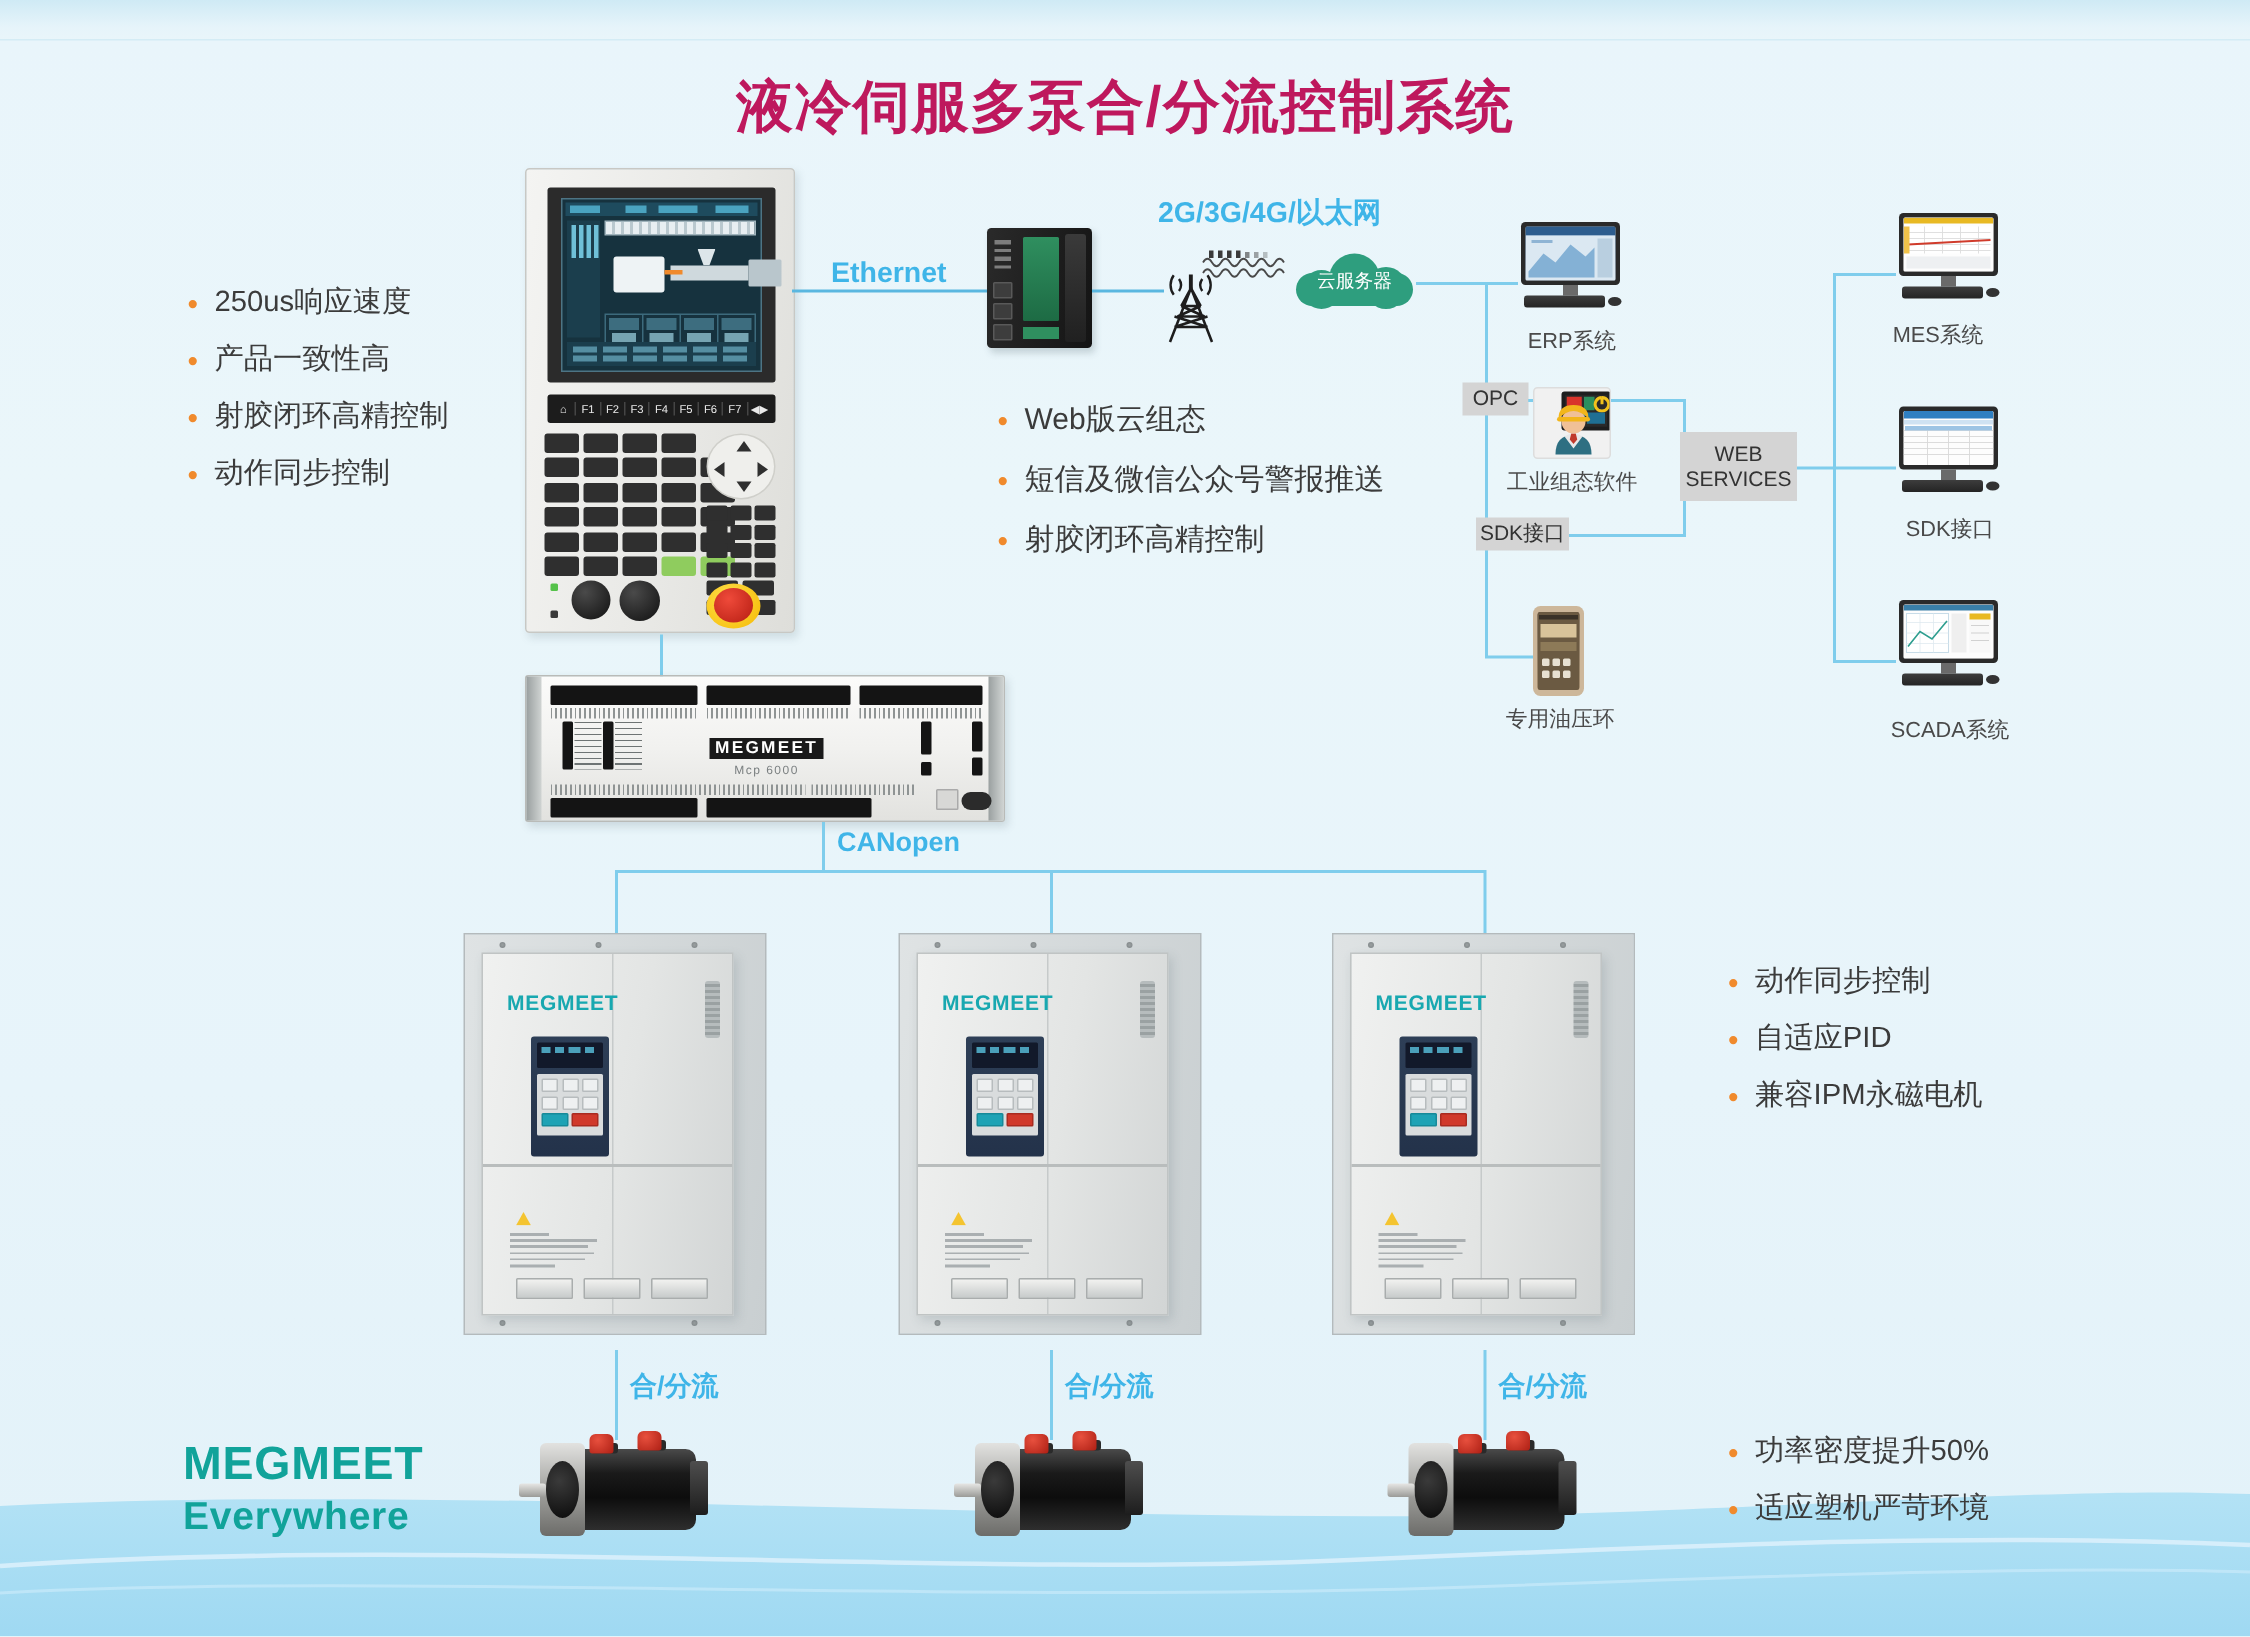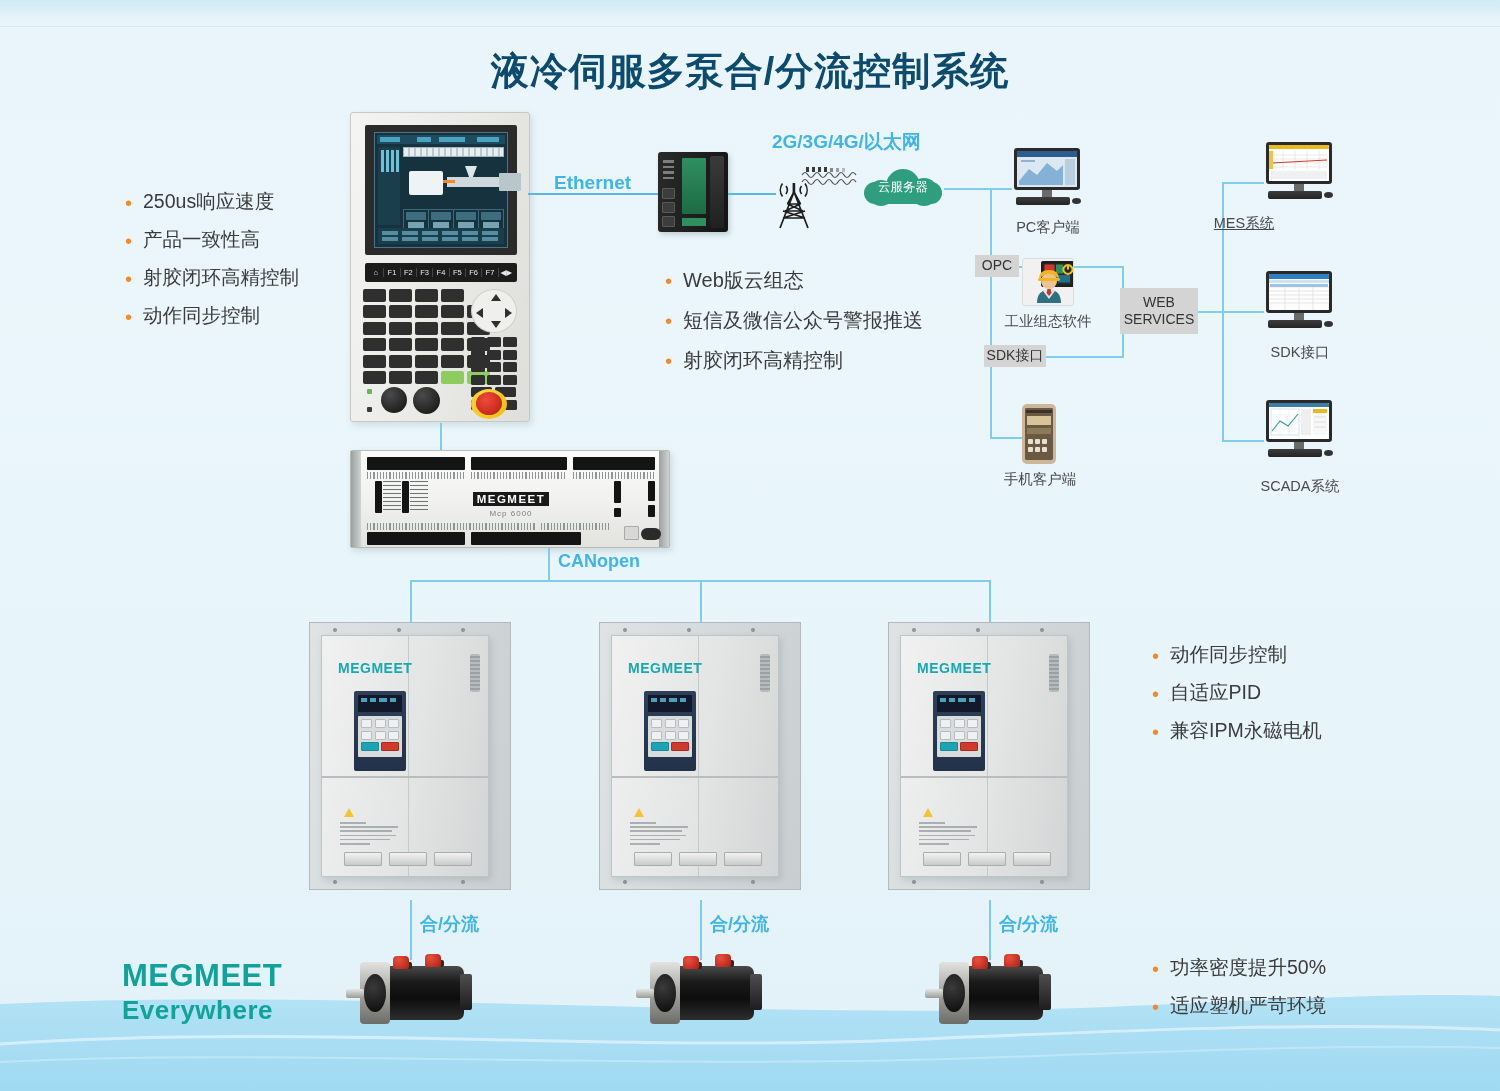--- a/index.html
+++ b/index.html
@@ -13,21 +13,21 @@
   
   .bg-top { position:absolute; left:0; top:0; width:1500px; height:30px;
             background:linear-gradient(180deg,#cfeaf5 0%, #e6f4fa 60%, #eaf6fa 100%); }
   .bg-main { position:absolute; left:0; top:26px; width:1500px; height:1000px;
              background:linear-gradient(180deg,#e9f5fb 0%, #eaf6fa 30%, #e7f4fa 70%, #e3f2f9 100%); }
   .bg-wave-wrap { position:absolute; left:0; bottom:0; width:1500px; height:105px; overflow:hidden; }
   .thin-line { position:absolute; left:0; width:1500px; height:1px; background:#d4ecf5; }
 
   
   .title { position:absolute; left:0; top:46px; width:1500px; text-align:center;
-           font-size:38px; font-weight:bold; color:#0c4a6e; letter-spacing:1px; }
+           font-size:38px; font-weight:bold; color:#be185d; letter-spacing:1px; }
 
   
   .bullets { position:absolute; }
   .bullets li { list-style:none; display:flex; align-items:flex-start;
                 color:#3b3b3b; font-size:19.5px; line-height:1.0; margin-bottom:18px; }
   .bullets li .dot { color:#f08a2c; font-size:20px; line-height:1; margin-right:11px; position:relative; top:1px; }
   .bullets.mid li { font-size:20px; margin-bottom:20px; }
   .bullets.rt li { font-size:19.5px; margin-bottom:18px; }
 
   
@@ -540,21 +540,21 @@
           <rect x="48" y="8" width="10" height="26" fill="#b9cfe0"></rect>
           <path d="M2 30 L12 18 L20 24 L30 12 L40 20 L46 14 L46 34 L2 34 Z" fill="#6ea3cd" opacity=".8"></path>
           <rect x="4" y="9" width="14" height="2" fill="#8fb4d4"></rect>
         </svg>
       </div>
     </div>
     <div class="stand"></div>
     <div class="kbd"></div>
     <div class="mouse"></div>
   </div>
-  <div class="caplabel" style="left:1000px; top:218px; width:96px;">PC客户端</div>
+  <div class="caplabel" style="left:1000px; top:218px; width:96px;">ERP系统</div>
 
   <div class="graybox" style="left:975px; top:255px; width:44px; height:22px;">OPC</div>
   <div class="ln lnh" style="left:1019px; top:266px; width:14px;"></div>
 
   <div class="swicon">
     <svg width="52" height="48" viewBox="0 0 52 48">
       <rect x="18" y="2" width="33" height="26" rx="2" fill="#1e1e1e"></rect>
       <rect x="20.5" y="4.5" width="28" height="21" fill="#2a2a2a"></rect>
       <rect x="21.5" y="5.5" width="10" height="9" fill="#d9342b"></rect>
       <rect x="33" y="5.5" width="7" height="9" fill="#2b8f5e"></rect>
@@ -601,21 +601,21 @@
           <rect x="3" y="31" width="5" height="5" rx="1"></rect>
             <rect x="10" y="31" width="5" height="5" rx="1"></rect>
           <rect x="17" y="31" width="5" height="5" rx="1"></rect>
           <rect x="3" y="39" width="5" height="5" rx="1"></rect>
             <rect x="10" y="39" width="5" height="5" rx="1"></rect>
           <rect x="17" y="39" width="5" height="5" rx="1"></rect>
         </g>
       </svg>
     </div>
   </div>
-  <div class="caplabel" style="left:990px; top:470px; width:100px;">手机客户端</div>
+  <div class="caplabel" style="left:990px; top:470px; width:100px;">专用油压环</div>
 
   <div class="monitor" style="left:1262px; top:142px;">
     <div class="scr">
       <div class="inner" style="background:#ffffff;">
         <svg width="60" height="36" viewBox="0 0 60 36">
           <rect width="60" height="36" fill="#fdfdfd"></rect>
           <rect x="0" y="0" width="60" height="4" fill="#e8b923"></rect>
           <rect x="2" y="6" width="56" height="18" fill="#fff"></rect>
           <g stroke="#dcdcdc" stroke-width=".6">
             <line x1="2" y1="10" x2="58" y2="10"></line>
@@ -630,21 +630,21 @@
           <path d="M3 18 L58 15" stroke="#d03b2b" stroke-width="1.2" fill="none"></path>
           <rect x="2" y="26" width="56" height="8" fill="#eef0f2"></rect>
           <rect x="0" y="6" width="4" height="18" fill="#f0c24a"></rect>
         </svg>
       </div>
     </div>
     <div class="stand"></div>
     <div class="kbd"></div>
     <div class="mouse"></div>
   </div>
-  <div class="caplabel" style="left:1196px; top:214px; width:96px;text-decoration:underline;">MES系统</div>
+  <div class="caplabel" style="left:1244px; top:214px; width:96px;">MES系统</div>
 
   <div class="monitor" style="left:1262px; top:271px;">
     <div class="scr">
       <div class="inner" style="background:#ffffff;">
         <svg width="60" height="36" viewBox="0 0 60 36">
           <rect width="60" height="36" fill="#fdfdfd"></rect>
           <rect x="0" y="0" width="60" height="5" fill="#2f7fc1"></rect>
           <rect x="0" y="6" width="60" height="3" fill="#cfe2f2"></rect>
           <g stroke="#d8d8d8" stroke-width=".6">
             <line x1="0" y1="13" x2="60" y2="13"></line>

